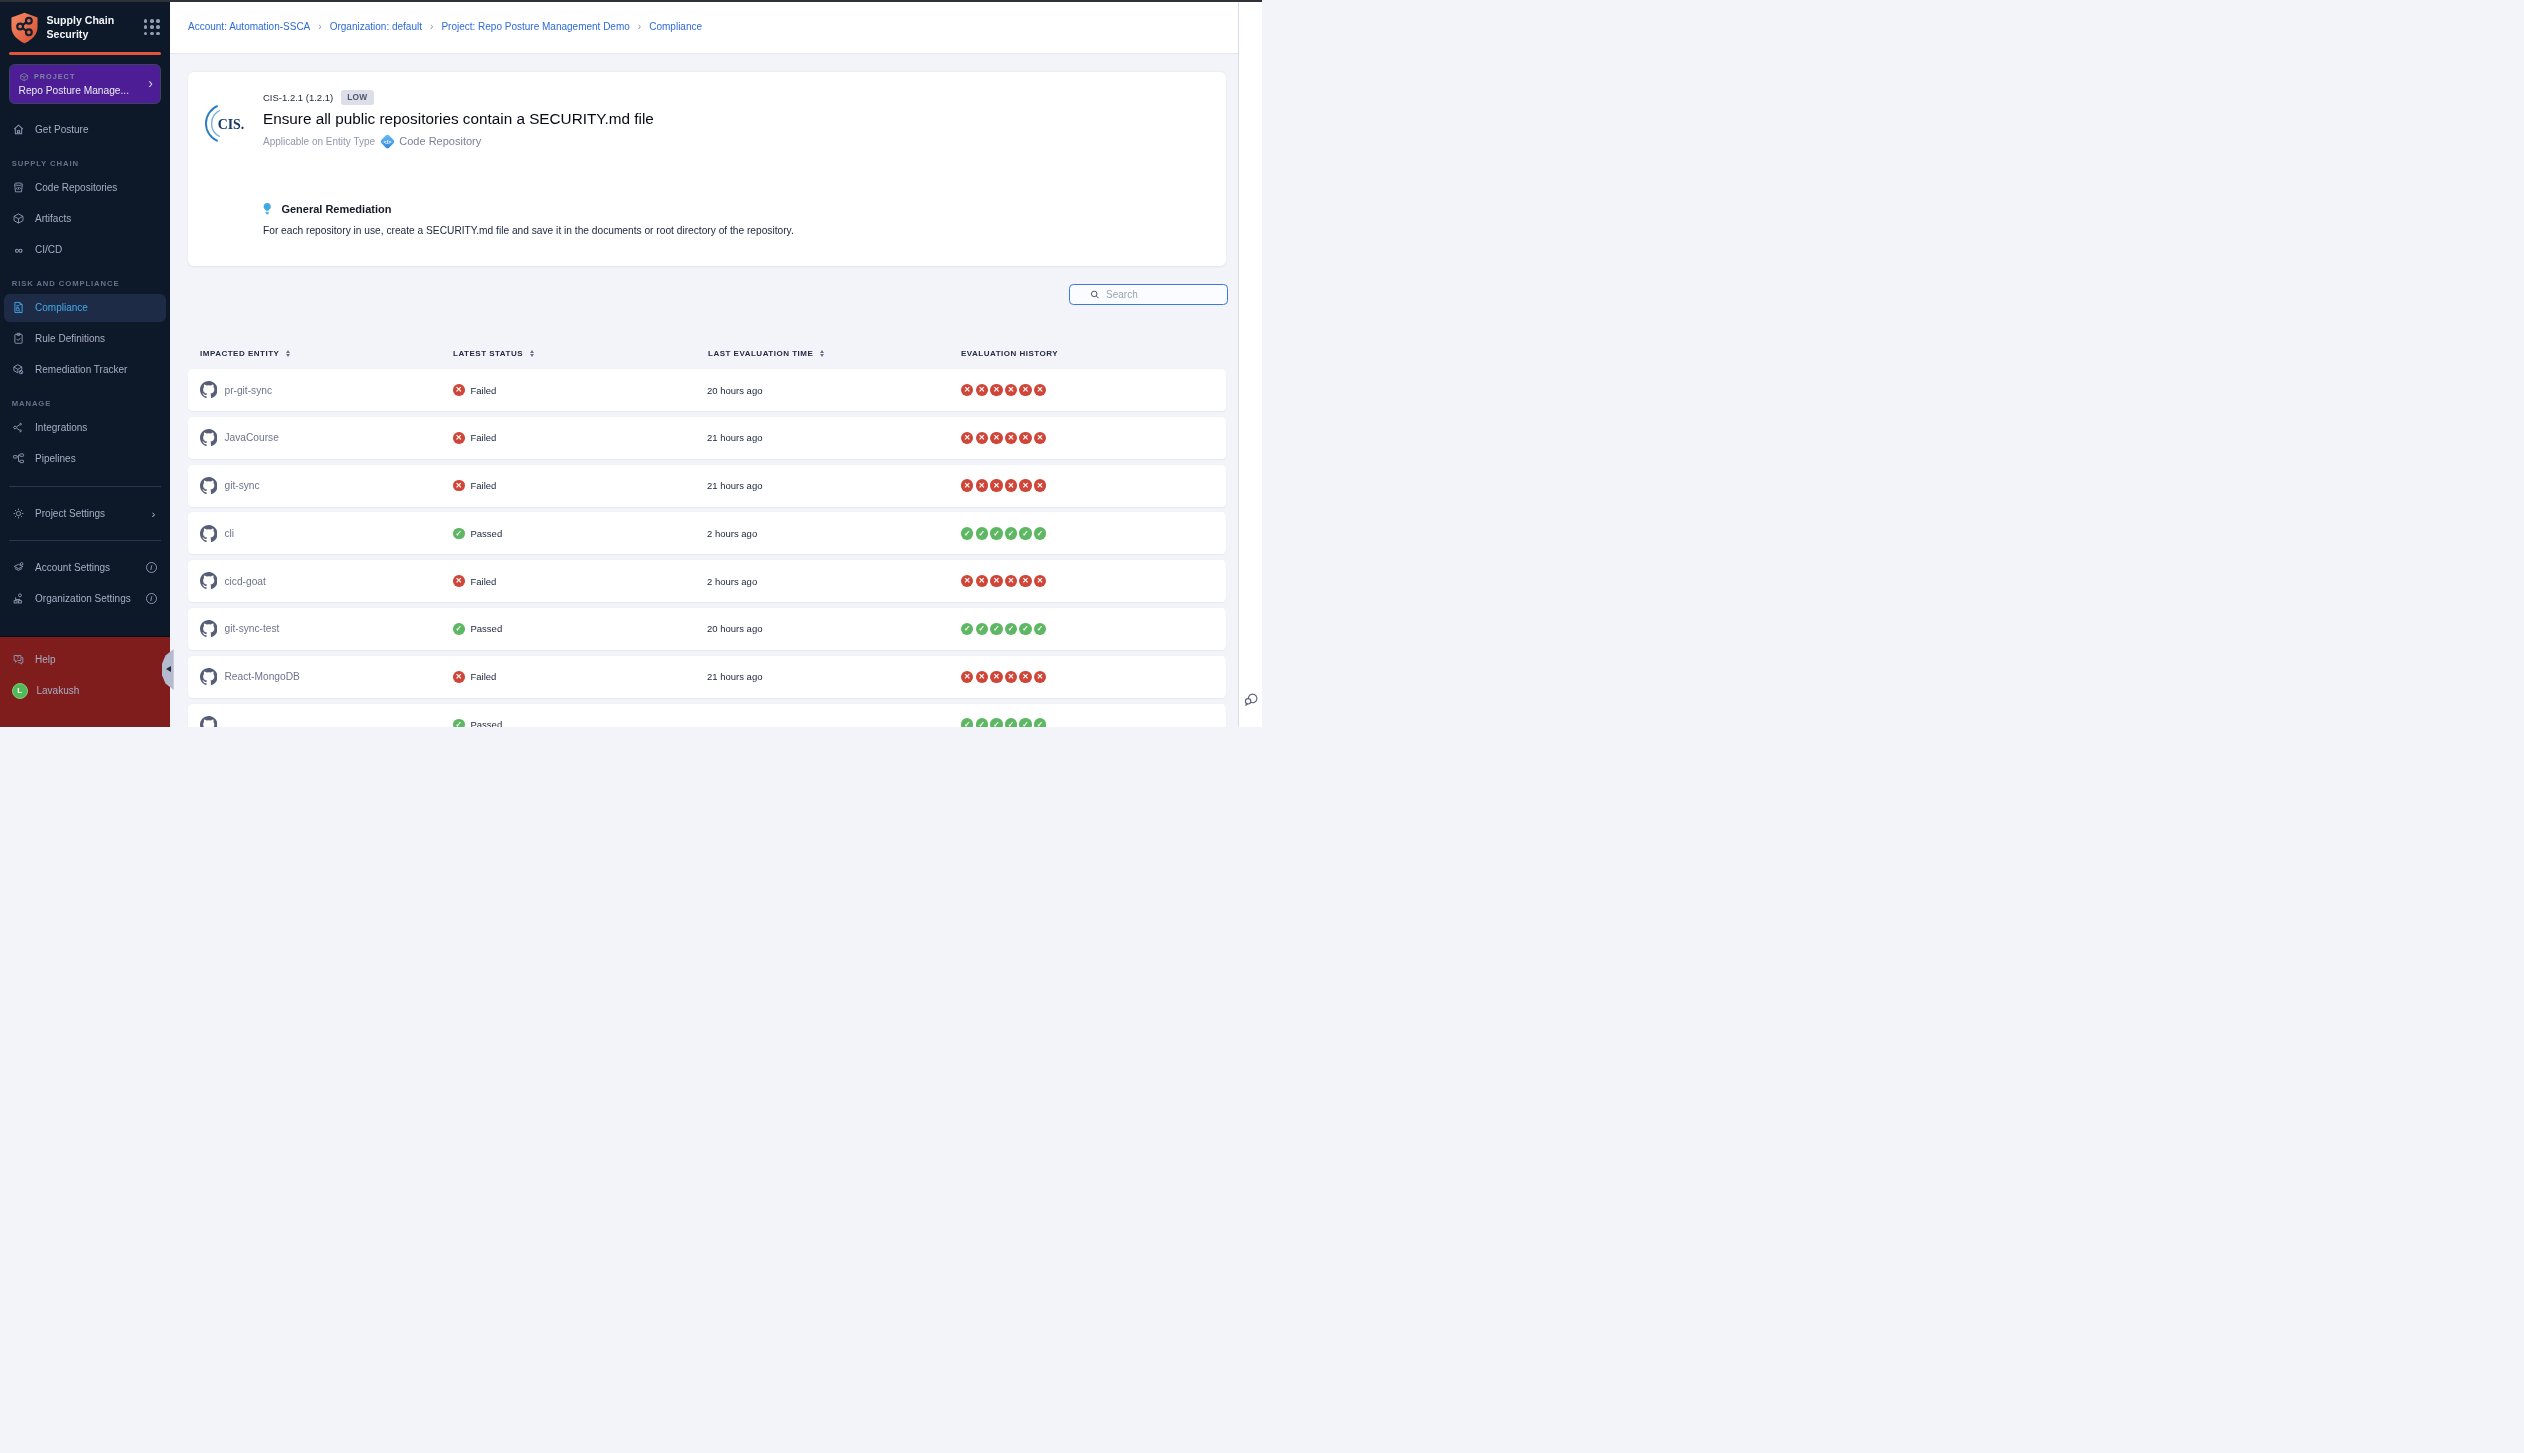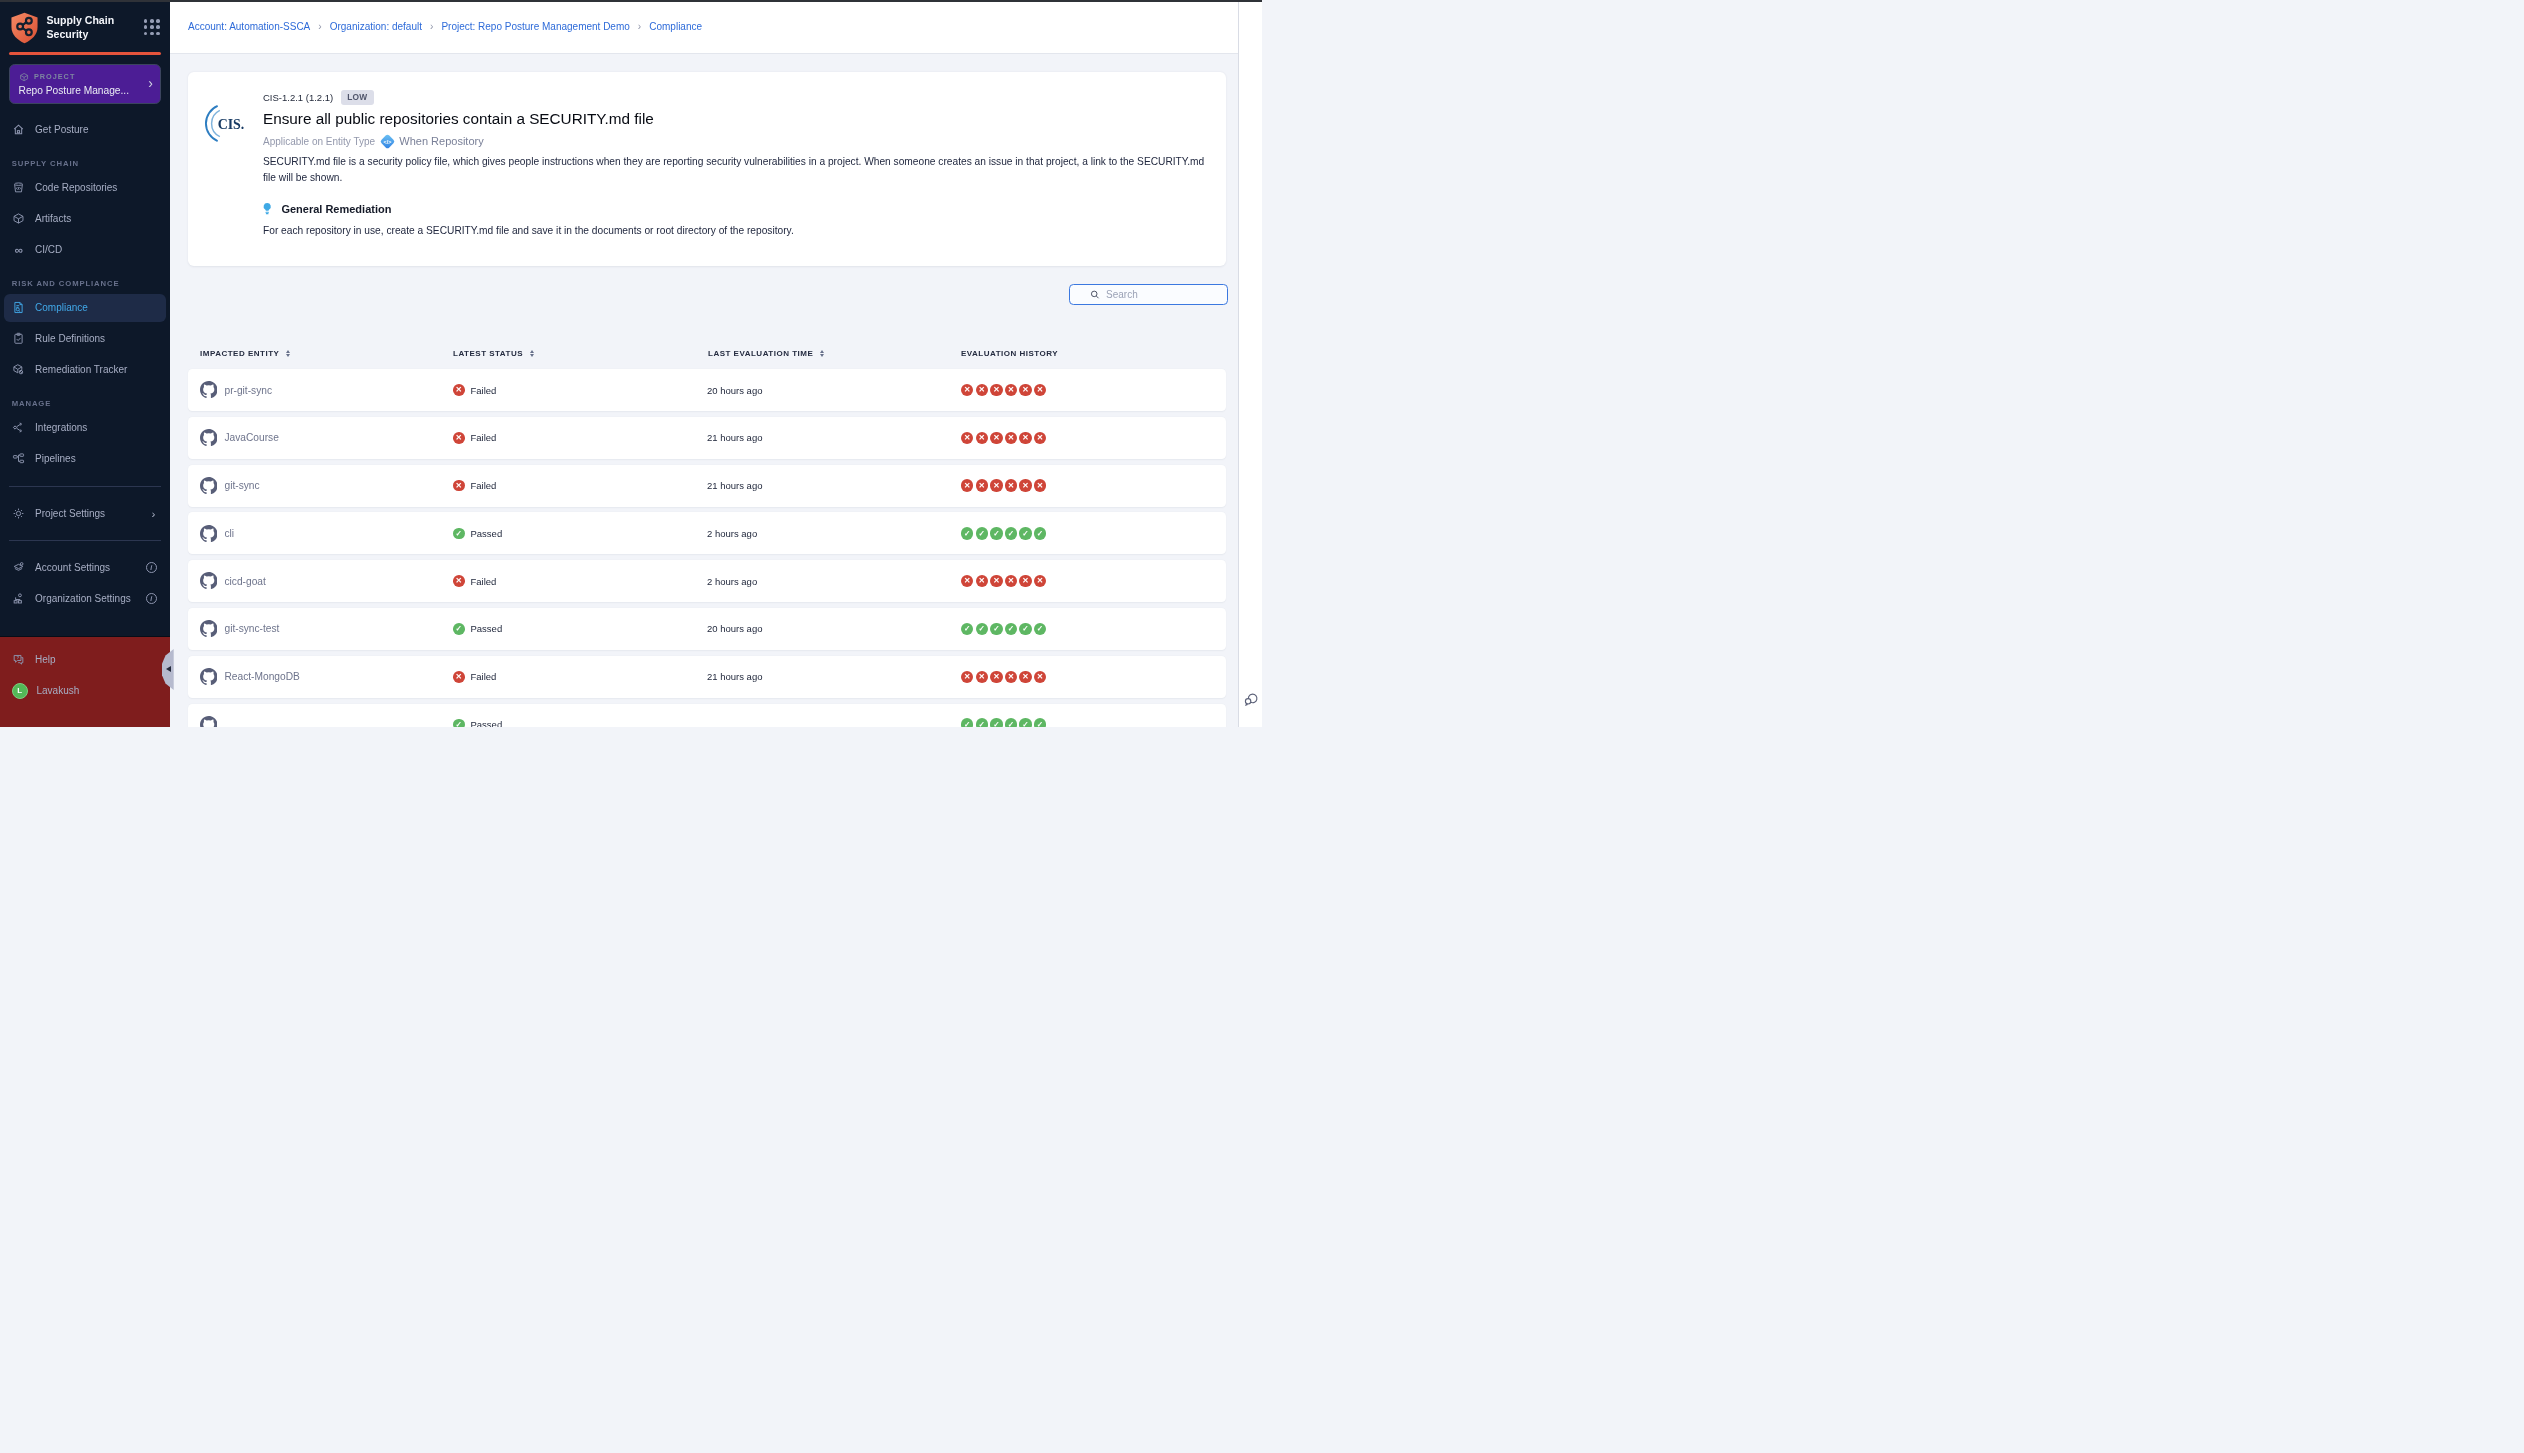--- a/index.html
+++ b/index.html
@@ -338,23 +338,22 @@
     <div class="card-kicker">
       <span class="rule-id">CIS-1.2.1 (1.2.1)</span>
       <span class="sev-badge">LOW</span>
     </div>
     <div class="rule-title">Ensure all public repositories contain a SECURITY.md file</div>
     <div class="entity-line">
       <span class="entity-label">Applicable on Entity Type</span>
       <span class="entity-diamond">
           <span>&lt;/&gt;</span>
         </span>
-      <span class="entity-value">When Repository</span>
-    </div>
-    <div class="rule-desc">SECURITY.md file is a security policy file, which gives people instructions when they are reporting security vulnerabilities in a project. When someone creates an issue in that project, a link to the SECURITY.md file will be shown.</div>
+      <span class="entity-value">Code Repository</span>
+    </div>
     <div class="remed-head">
       <svg class="ic" width="12.4" height="13" viewBox="0 0 18 19">
         <path d="M9 1.6a5.2 5.2 0 0 0-3 9.5c.6.4 1 1.1 1 1.8h4c0-.7.4-1.4 1-1.8a5.2 5.2 0 0 0-3-9.5Z" fill="#3fa9e5"></path>
         <path d="M7.2 15h3.6M7.8 17h2.4" stroke="#3fa9e5" stroke-width="1.6" stroke-linecap="round"></path>
       </svg>
       <span>General Remediation</span>
     </div>
     <div class="remed-text">For each repository in use, create a SECURITY.md file and save it in the documents or root directory of the repository.</div>
   </div>
 

